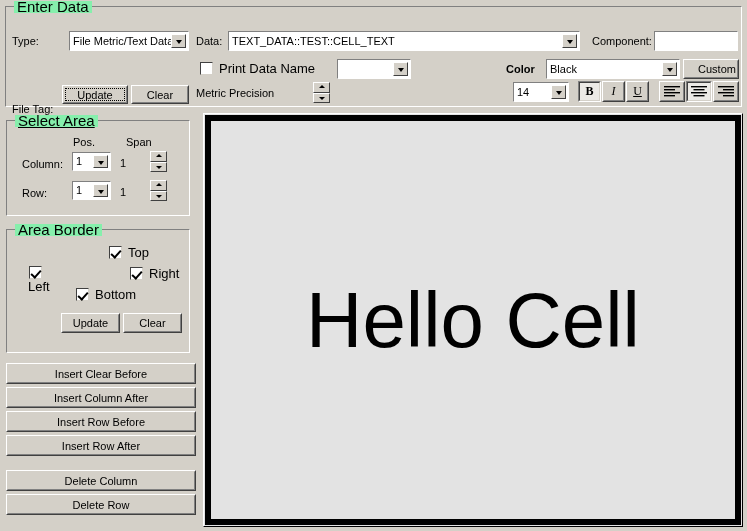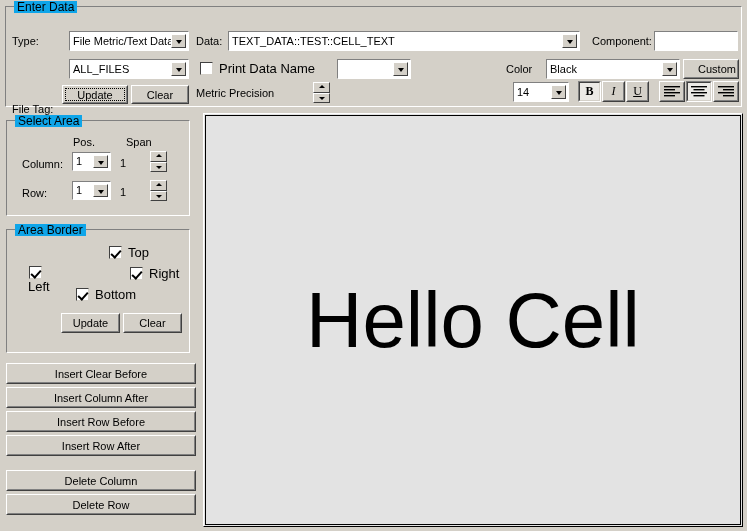--- a/index.html
+++ b/index.html
@@ -28,23 +28,23 @@
   .groupbox::after{
     content:"";
     position:absolute; left:-1px; top:-1px; right:-1px; bottom:-1px;
     border:1px solid #ffffff;
     border-left-color:#808080; border-top-color:#808080;
     pointer-events:none;
   }
   .gb-title {
     position: absolute;
     top: -7px; left: 7px;
-    background: #0ea5e9;
+    background: #86efac;
     padding: 0 3px;
-    font-size: 12px;
+    font-size: 15px;
     line-height: 12px;
     z-index: 3;
     white-space: nowrap;
   }
 
   
   .lbl {
     position: absolute;
     font-size: 11px;
     line-height: 13px;
@@ -227,21 +227,21 @@
   #preview-outer {
     position: absolute;
     background: #e3e3e3;
     border: 1px solid #ffffff;
     border-right-color: #000000;
     border-bottom-color: #000000;
   }
   #preview-inner {
     position: absolute;
     left: 1px; top: 1px; right: 1px; bottom: 1px;
-    border: 1px solid #000000;
+    border: 6px solid #000000;
     background: #e3e3e3;
     display: flex;
     align-items: center;
     justify-content: center;
     overflow: hidden;
   }
   #preview-text {
     font-family: "Liberation Sans", sans-serif;
     font-size: 78px;
     color: #000;
@@ -269,36 +269,32 @@
     <span class="ctext">TEXT_DATA::TEST::CELL_TEXT</span>
     <span class="cbtn"></span>
   </div>
 
   <div class="lbl" style="left:592px; top:35px;">Component:</div>
   <div class="textbox" style="left:654px; top:31px; width:84px; height:20px;">
     <span></span>
   </div>
 
   <div class="lbl" style="left:12px; top:63px;margin-top:40px;">File Tag:</div>
-  <div class="combo" style="left:69px; top:59px; width:120px; height:20px;">
-    <span class="ctext">ALL_FILES</span>
-    <span class="cbtn"></span>
-  </div>
 
   <div class="cbwrap" style="left:200px; top:61px;">
     <span class="cbbox"></span>
     <span class="cblabel">Print Data Name</span>
   </div>
 
   <div class="combo" style="left:337px; top:59px; width:74px; height:20px;">
     <span class="ctext"></span>
     <span class="cbtn"></span>
   </div>
 
-  <div class="lbl" style="left:506px; top:63px;">Color</div>
+  <div class="lbl" style="left:506px; top:63px;font-weight:bold;">Color</div>
   <div class="combo" style="left:546px; top:59px; width:134px; height:20px;">
     <span class="ctext">Black</span>
     <span class="cbtn"></span>
   </div>
 
   <div class="btn" style="left:683px; top:59px; width:56px; height:20px;padding-left:12px;">
     <span class="blabel">Custom</span>
   </div>
 
   <div class="btn focused" style="left:62px; top:85px; width:66px; height:19px;">
@@ -351,21 +347,21 @@
   <div class="btn" style="left:713px; top:81px; width:26px; height:21px;">
     <svg class="alignicon" viewBox="0 0 16 11">
       <rect x="0" y="0" width="16" height="1.4" fill="#000"></rect>
       <rect x="5" y="3" width="11" height="1.4" fill="#000"></rect>
       <rect x="0" y="6" width="16" height="1.4" fill="#000"></rect>
       <rect x="5" y="9" width="11" height="1.4" fill="#000"></rect>
     </svg>
   </div>
 
   <div class="groupbox" style="left:6px; top:120px; width:184px; height:96px;"></div>
-  <div class="gb-title" style="left:15px; top:115px;">Select Area</div>
+  <div class="gb-title" style="left:15px; top:115px;text-decoration:underline;">Select Area</div>
 
   <div class="lbl" style="left:73px; top:136px;">Pos.</div>
   <div class="lbl" style="left:126px; top:136px;">Span</div>
 
   <div class="lbl" style="left:22px; top:158px;">Column:</div>
   <div class="combo" style="left:72px; top:152px; width:39px; height:19px;">
     <span class="ctext">1</span>
     <span class="cbtn"></span>
   </div>
   <div class="lbl" style="left:120px; top:157px;">1</div>

